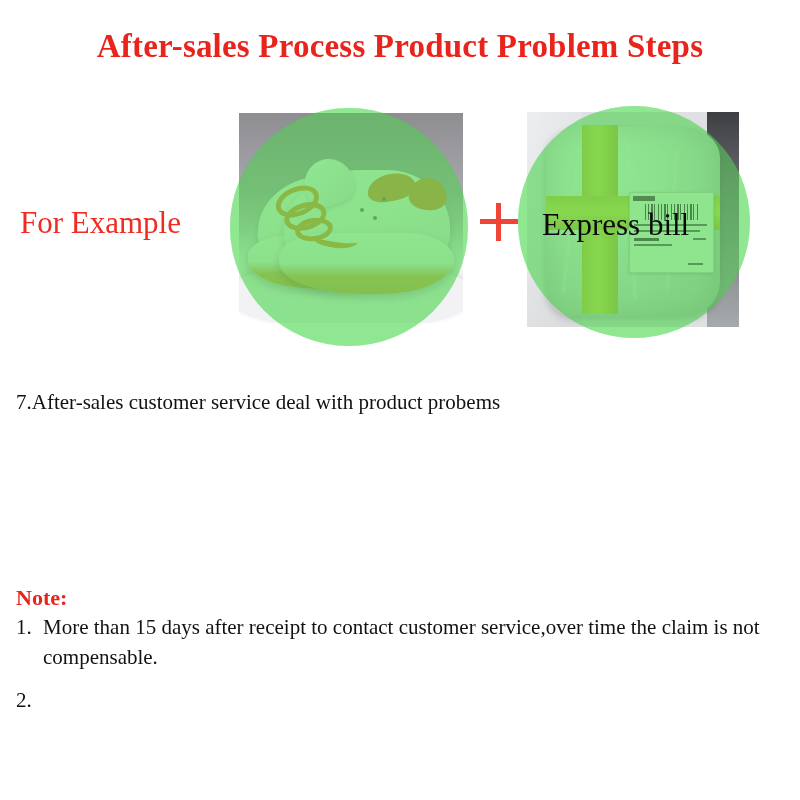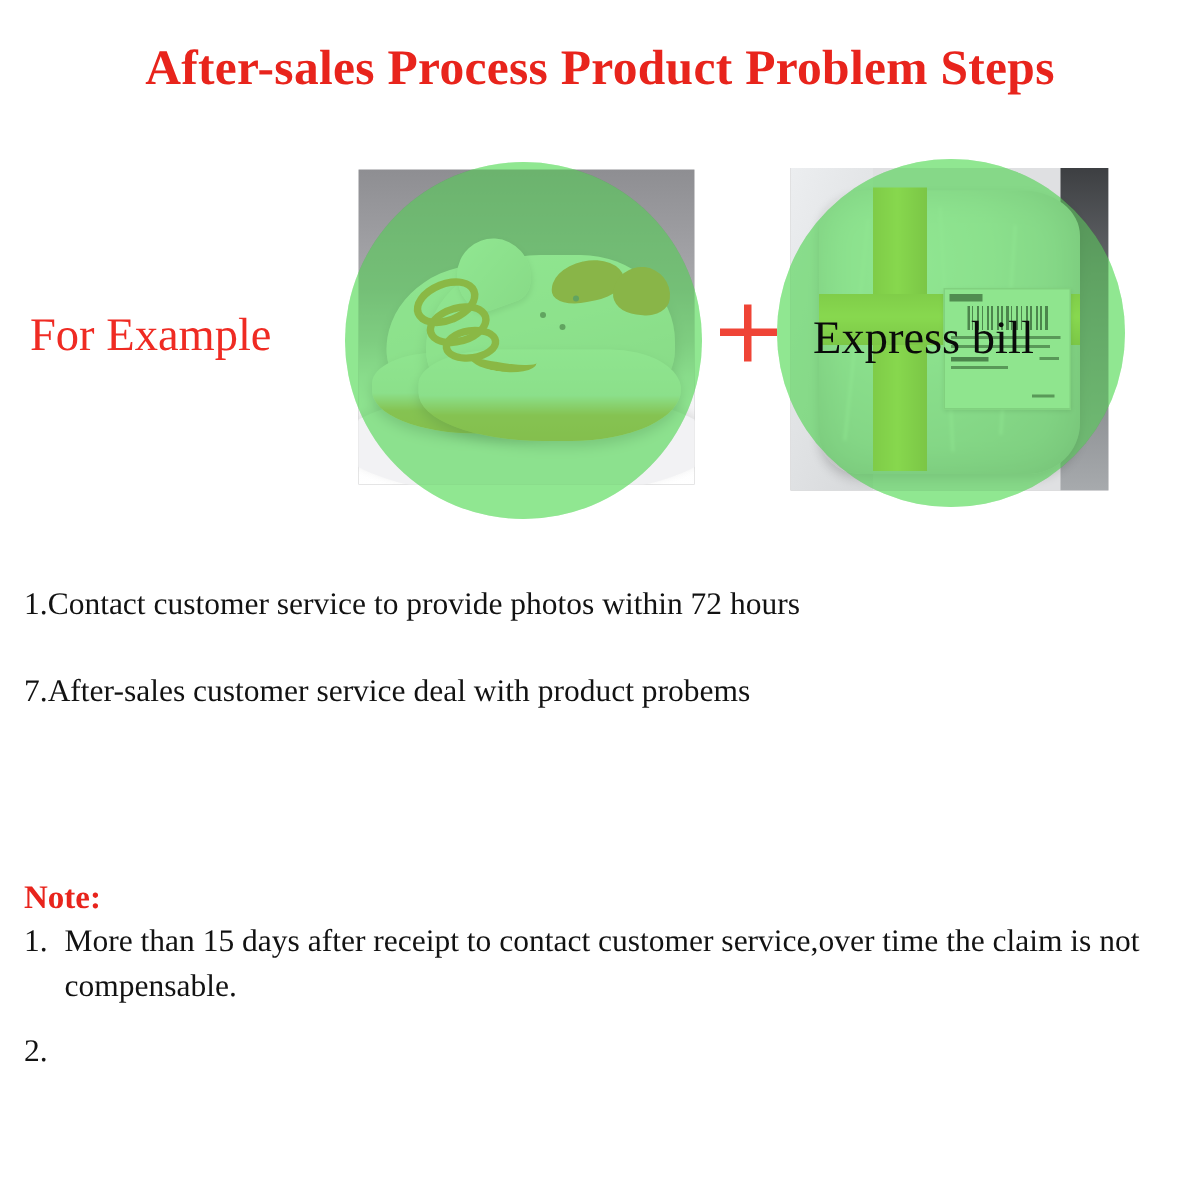--- a/index.html
+++ b/index.html
@@ -330,21 +330,20 @@
     <div class="green-circle gc-left"></div>
     <div class="green-circle-2 gc-left"></div>
     <div class="green-circle gc-right"></div>
     <div class="green-circle-2 gc-right"></div>
 
     <div class="plus-sign"></div>
     <div class="caption cap-right">Express bill</div>
   </div>
 
   <div class="steps">
-    <div class="step-line">1.Contact customer service to provide photos within 72 hours</div>
     <div class="step-line">7.After-sales customer service deal with product probems</div>
   </div>
 
   <div class="note-head">Note:</div>
   <div class="note-list">
     <div class="note-item">
       <span class="note-num">1.</span>
       <span>More than 15 days after receipt to contact customer service,over time the claim is not compensable.</span>
     </div>
     <div class="note-item">

